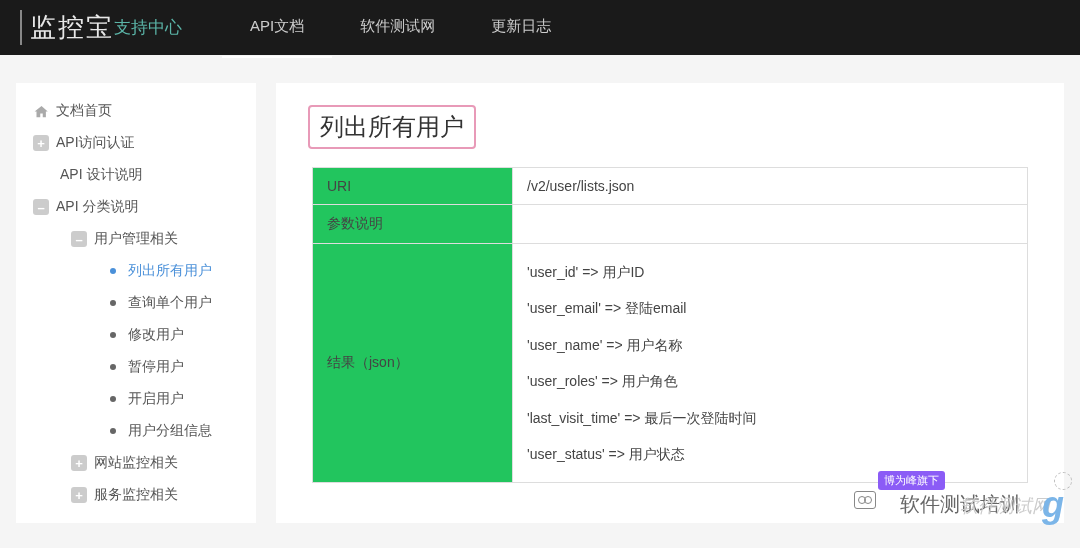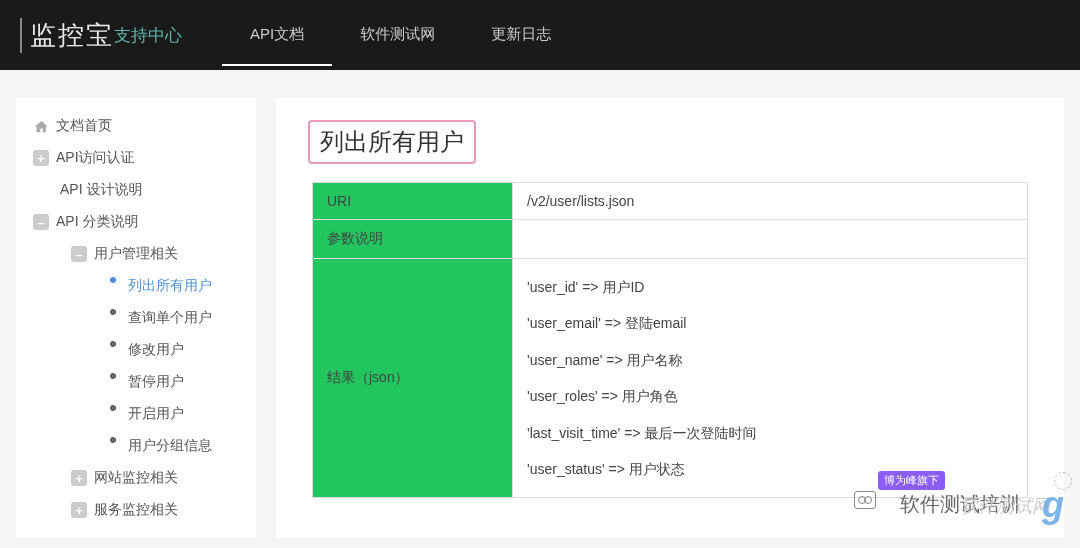--- a/index.html
+++ b/index.html
@@ -1,28 +1,28 @@
 <!DOCTYPE html>
 <html><head>
   <meta charset="utf-8">
   <style>
     * { margin: 0; padding: 0; box-sizing: border-box; }
     body { font-family: -apple-system, BlinkMacSystemFont, "Segoe UI", "PingFang SC", "Hiragino Sans GB", sans-serif; background: #f5f5f5; width: 1080px; height: 548px; overflow: hidden; }
     
-    .header { background: #1a1a1a; height: 70px; display: flex; align-items: center; padding: 0 20px; }
+    .header { background: #1a1a1a; height: 55px; display: flex; align-items: center; padding: 0 20px; }
     .logo { color: #e8e8e8; font-size: 26px; font-weight: 300; letter-spacing: 2px; border-left: 2px solid #888; padding-left: 8px; }
     .support-text { color: #5bb5a8; font-size: 17px; margin-right: 40px; }
     .nav-tabs { display: flex; gap: 0; }
     .nav-tab { color: #ccc; font-size: 15px; padding: 20px 28px; cursor: pointer; }
     .nav-tab.active { border-bottom: 2px solid #fff; }
     
     .body-wrap { display: flex; padding: 28px 16px 0 16px; gap: 20px; }
     
     .sidebar { background: #fff; width: 240px; padding: 12px 0; flex-shrink: 0; }
-    .side-item { display: flex; padding: 7px 16px; font-size: 14px; color: #555; cursor: pointer; }
+    .side-item { display: flex; align-items: center; padding: 7px 16px; font-size: 14px; color: #555; cursor: pointer; }
     .side-item .icon { width: 18px; height: 18px; margin-right: 6px; display: flex; align-items: center; justify-content: center; }
     .side-home svg { width: 15px; height: 15px; fill: #aaa; }
     .side-plus { width: 16px; height: 16px; background: #ccc; border-radius: 3px; color: #fff; display: flex; align-items: center; justify-content: center; font-size: 13px; font-weight: bold; line-height: 1; }
     .side-minus { width: 16px; height: 16px; background: #ccc; border-radius: 3px; color: #fff; display: flex; align-items: center; justify-content: center; font-size: 13px; font-weight: bold; line-height: 1; }
     .indent-1 { padding-left: 44px; }
     .indent-2 { padding-left: 66px; }
     .indent-3 { padding-left: 94px; }
     .bullet { width: 6px; height: 6px; background: #666; border-radius: 50%; margin-right: 12px; flex-shrink: 0; }
     .side-item.active-link { color: #4a90d9; }
     .side-item.active-link .bullet { background: #4a90d9; }

